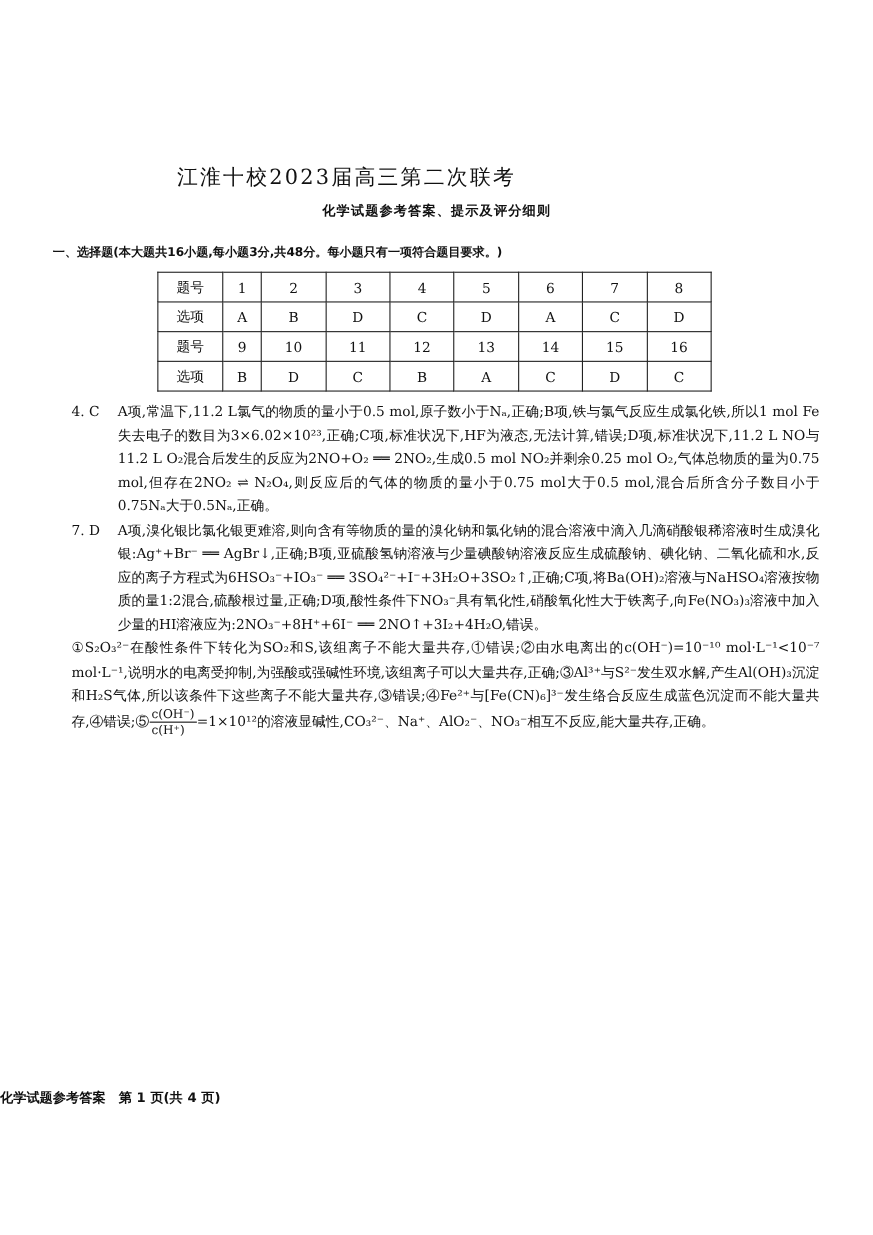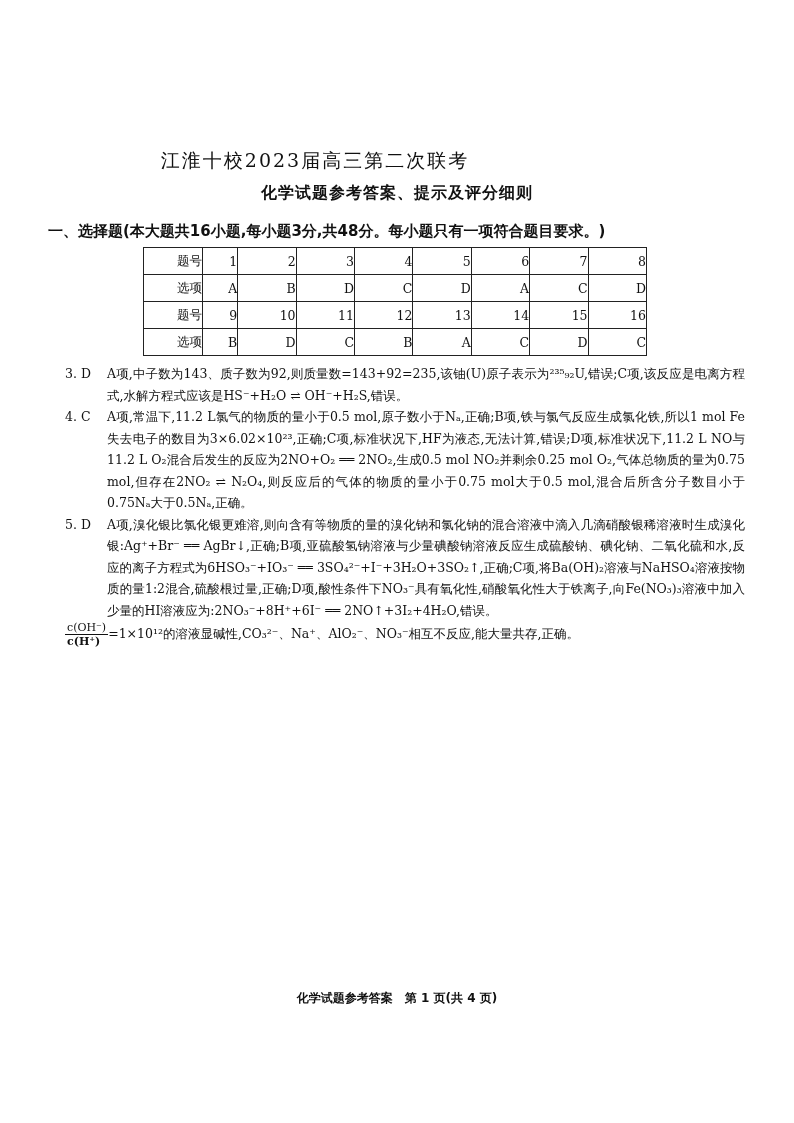--- a/index.html
+++ b/index.html
@@ -1,36 +1,36 @@
 <!DOCTYPE html>
 <html><head>
   <meta charset="utf-8">
   <style>
     html, body { margin: 0; padding: 0; background: #ffffff; }
     body { width: 794px; height: 1123px; position: relative; overflow: hidden;
       font-family: "DejaVu Serif", "Liberation Serif", serif; color: #111; }
     .title { position: absolute; top: 148px; left: 0; width: 630px; text-align: center;
       font-size: 19px; letter-spacing: 2px; font-weight: normal; }
     .subtitle { position: absolute; top: 183px; left: 0; width: 794px; text-align: center;
-      font-size: 16px; font-weight: bold; letter-spacing: 1px;
+      font-size: 12px; font-weight: bold; letter-spacing: 1px;
       font-family: "DejaVu Sans", "Liberation Sans", sans-serif; }
-    .section { position: absolute; top: 222px; left: 48px; font-size: 15px; font-weight: bold;
+    .section { position: absolute; top: 222px; left: 48px; font-size: 11px; font-weight: bold;
       font-family: "DejaVu Sans", "Liberation Sans", sans-serif; }
     table.ans { position: absolute; top: 247px; left: 143px; width: 504px; border-collapse: collapse;
       font-size: 12.5px; }
-    table.ans td { border: 1px solid #222; height: 26px; text-align: right; padding: 0; }
+    table.ans td { border: 1px solid #222; height: 26px; text-align: center; padding: 0; }
     table.ans td.hd { width: 58px; }
     .items { position: absolute; top: 363px; left: 65px; width: 680px; }
     .item { display: flex; font-size: 12.5px; line-height: 21.5px; margin-bottom: 0; }
     .item .num { width: 42px; flex: none; }
     .item .txt { flex: 1; text-align: justify; }
     .frac { display: inline-block; vertical-align: middle; text-align: left; font-size: 11px; line-height: 13px; }
     .frac .n { display: block; border-bottom: 1px solid #111; padding: 0 2px; }
-    .frac .d { display: block; padding: 0 2px; font-weight: bold; }
-    .footer { position: absolute; top: 990px; left: 0; width: 794px; text-align: center;
+    .frac .d { display: block; padding: 0 2px; }
+    .footer { position: absolute; top: 990px; left: 0; width: 794px; 
       font-size: 12px; font-weight: bold; font-family: "DejaVu Sans", "Liberation Sans", sans-serif; }
   </style>
 </head>
 <body>
 
 <div class="title">江淮十校2023届高三第二次联考</div>
 <div class="subtitle">化学试题参考答案、提示及评分细则</div>
 <div class="section">一、选择题(本大题共16小题,每小题3分,共48分。每小题只有一项符合题目要求。)</div>
 
 <table class="ans">
@@ -77,31 +77,27 @@
       <td>A</td>
       <td>C</td>
       <td>D</td>
       <td>C</td>
     </tr>
   </tbody>
 </table>
 
 <div class="items">
   <div class="item">
-    <span class="num">3. D</span>
-    <span class="txt">A项,中子数为143、质子数为92,则质量数=143+92=235,该铀(U)原子表示为²³⁵₉₂U,错误;C项,该反应是电离方程式,水解方程式应该是HS⁻+H₂O ⇌ OH⁻+H₂S,错误。</span>
-  </div>
-  <div class="item">
     <span class="num">4. C</span>
     <span class="txt">A项,常温下,11.2 L氯气的物质的量小于0.5 mol,原子数小于Nₐ,正确;B项,铁与氯气反应生成氯化铁,所以1 mol Fe失去电子的数目为3×6.02×10²³,正确;C项,标准状况下,HF为液态,无法计算,错误;D项,标准状况下,11.2 L NO与11.2 L O₂混合后发生的反应为2NO+O₂ ══ 2NO₂,生成0.5 mol NO₂并剩余0.25 mol O₂,气体总物质的量为0.75 mol,但存在2NO₂ ⇌ N₂O₄,则反应后的气体的物质的量小于0.75 mol大于0.5 mol,混合后所含分子数目小于0.75Nₐ大于0.5Nₐ,正确。</span>
   </div>
   <div class="item">
-    <span class="num">5. D</span>
+    <span class="num">7. D</span>
     <span class="txt">A项,溴化银比氯化银更难溶,则向含有等物质的量的溴化钠和氯化钠的混合溶液中滴入几滴硝酸银稀溶液时生成溴化银:Ag⁺+Br⁻ ══ AgBr↓,正确;B项,亚硫酸氢钠溶液与少量碘酸钠溶液反应生成硫酸钠、碘化钠、二氧化硫和水,反应的离子方程式为6HSO₃⁻+IO₃⁻ ══ 3SO₄²⁻+I⁻+3H₂O+3SO₂↑,正确;C项,将Ba(OH)₂溶液与NaHSO₄溶液按物质的量1:2混合,硫酸根过量,正确;D项,酸性条件下NO₃⁻具有氧化性,硝酸氧化性大于铁离子,向Fe(NO₃)₃溶液中加入少量的HI溶液应为:2NO₃⁻+8H⁺+6I⁻ ══ 2NO↑+3I₂+4H₂O,错误。</span>
   </div>
   <div class="item">
     <span class="txt">
-      <span class="frac"><span class="n">c(OH⁻)</span><span class="d">c(H⁺)</span></span><span>=1×10¹²的溶液显碱性,CO₃²⁻、Na⁺、AlO₂⁻、NO₃⁻相互不反应,能大量共存,正确。</span>
+      <span>①S₂O₃²⁻在酸性条件下转化为SO₂和S,该组离子不能大量共存,①错误;②由水电离出的c(OH⁻)=10⁻¹⁰ mol·L⁻¹&lt;10⁻⁷ mol·L⁻¹,说明水的电离受抑制,为强酸或强碱性环境,该组离子可以大量共存,正确;③Al³⁺与S²⁻发生双水解,产生Al(OH)₃沉淀和H₂S气体,所以该条件下这些离子不能大量共存,③错误;④Fe²⁺与[Fe(CN)₆]³⁻发生络合反应生成蓝色沉淀而不能大量共存,④错误;⑤</span><span class="frac"><span class="n">c(OH⁻)</span><span class="d">c(H⁺)</span></span><span>=1×10¹²的溶液显碱性,CO₃²⁻、Na⁺、AlO₂⁻、NO₃⁻相互不反应,能大量共存,正确。</span>
     </span>
   </div>
 </div>
 
 <div class="footer">化学试题参考答案　第 1 页(共 4 页)</div>
 
 </body></html>

